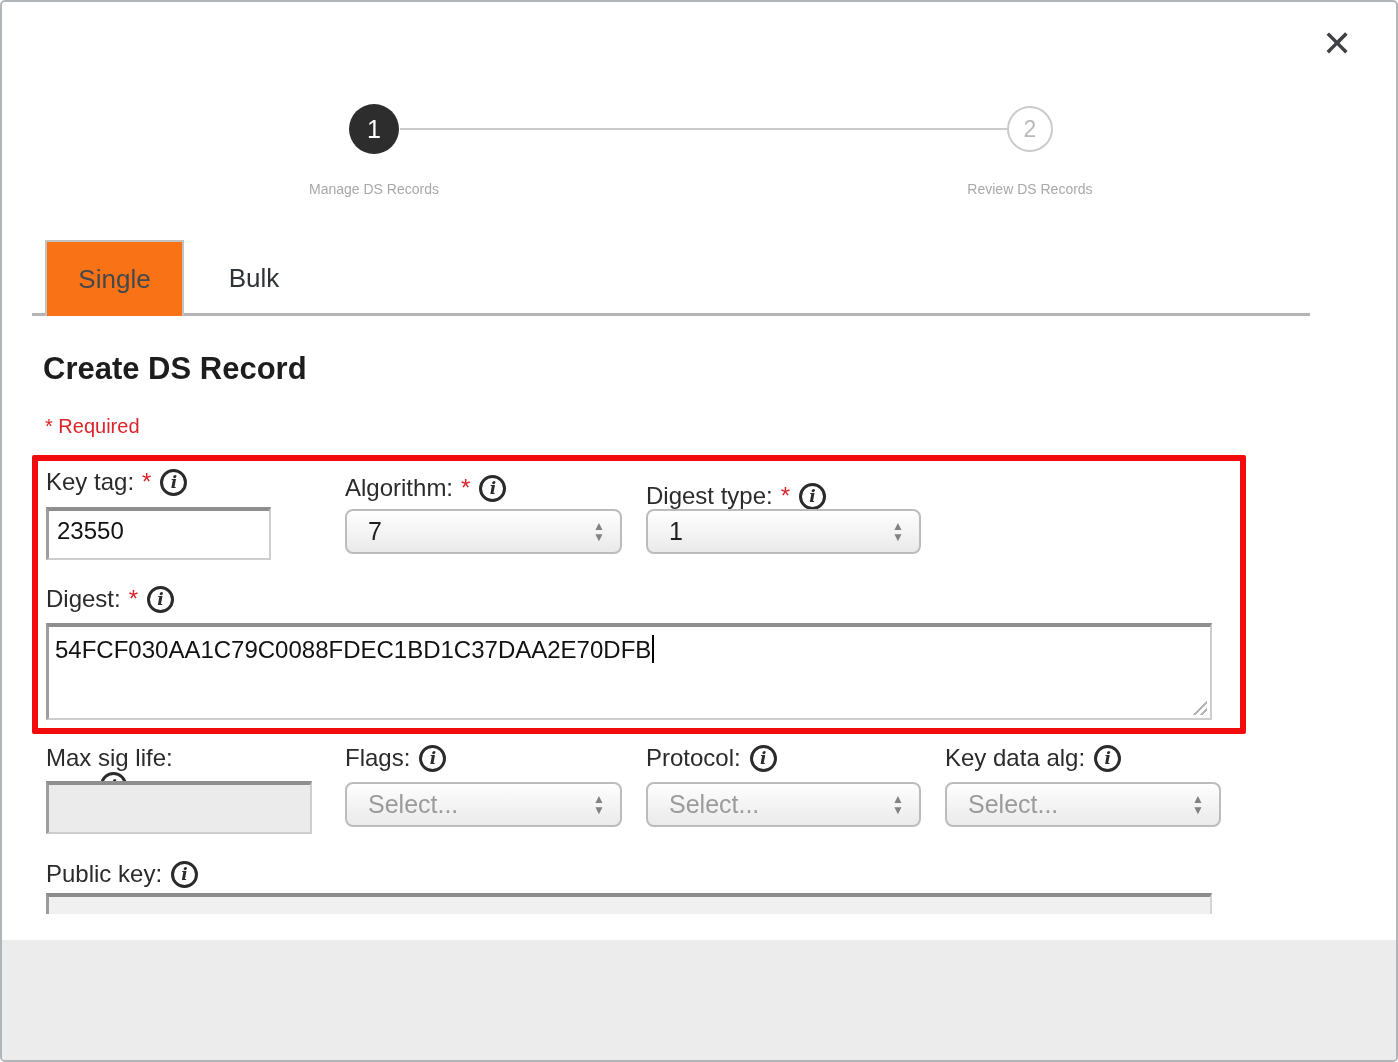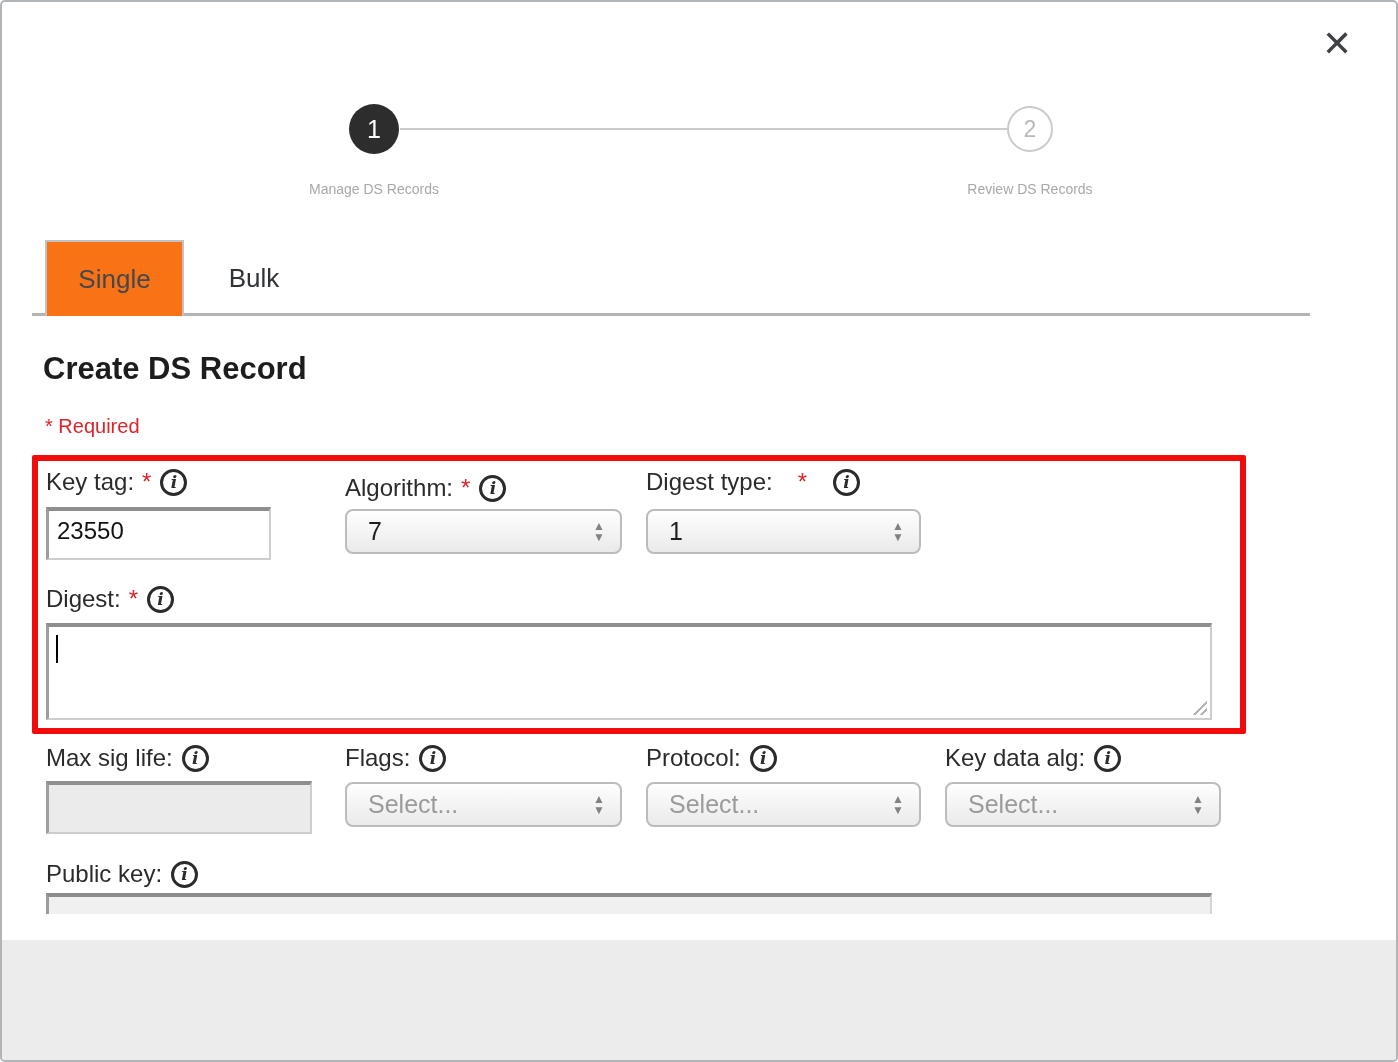--- a/index.html
+++ b/index.html
@@ -159,21 +159,21 @@
   <div class="field-label" style="left:44px; top:466px;">
     <span>Key tag:</span>
     <span class="req-star">*</span>
     <span class="info-icon">i</span>
   </div>
   <div class="field-label" style="left:343px; top:466px;margin-top:6px;">
     <span>Algorithm:</span>
     <span class="req-star">*</span>
     <span class="info-icon">i</span>
   </div>
-  <div class="field-label" style="left:644px; top:466px;gap:17px;">
+  <div class="field-label" style="left:644px; top:480px;">
     <span>Digest type:</span>
     <span class="req-star">*</span>
     <span class="info-icon">i</span>
   </div>
 
   <div class="text-input" style="left:44px; top:505px; width:225px; height:53px;">23550</div>
 
   <div class="select-box" style="left:343px; top:507px; width:277px;">
     <span>7</span>
     <span class="select-arrows">
@@ -189,25 +189,25 @@
         <span>▼</span>
       </span>
   </div>
 
   <div class="field-label" style="left:44px; top:583px;">
     <span>Digest:</span>
     <span class="req-star">*</span>
     <span class="info-icon">i</span>
   </div>
   <div class="digest-area">
-    <span class="caret"></span>
+    <span>54FCF030AA1C79C0088FDEC1BD1C37DAA2E70DFB</span><span class="caret"></span>
     <span class="resize-handle"></span>
   </div>
 
-  <div class="field-label" style="left:44px; top:742px;">
+  <div class="field-label" style="left:44px; top:742px;flex-direction:column;">
     <span>Max sig life:</span>
     <span class="info-icon">i</span>
   </div>
   <div class="field-label" style="left:343px; top:742px;">
     <span>Flags:</span>
     <span class="info-icon">i</span>
   </div>
   <div class="field-label" style="left:644px; top:742px;">
     <span>Protocol:</span>
     <span class="info-icon">i</span>

